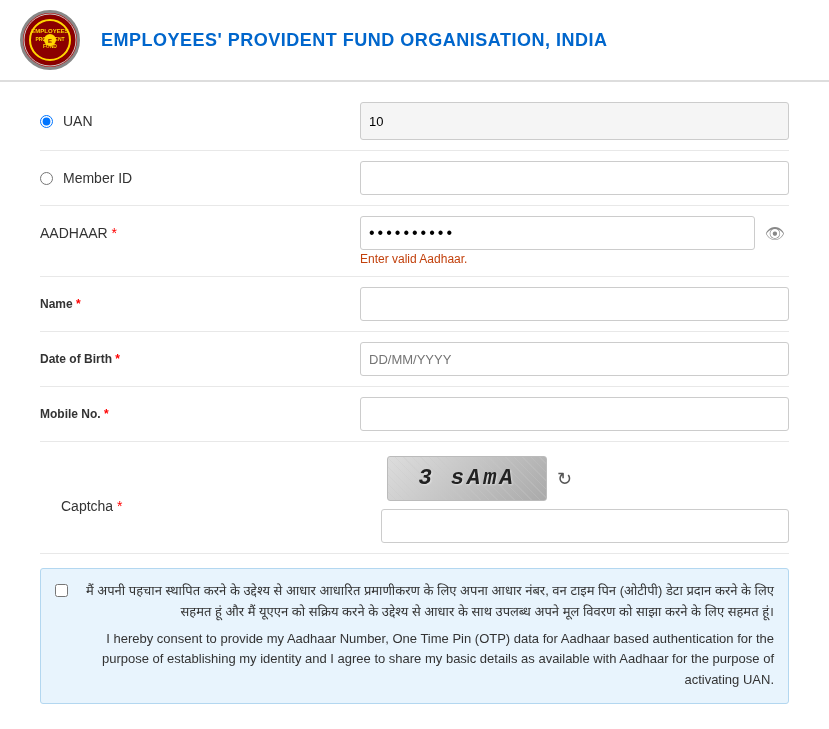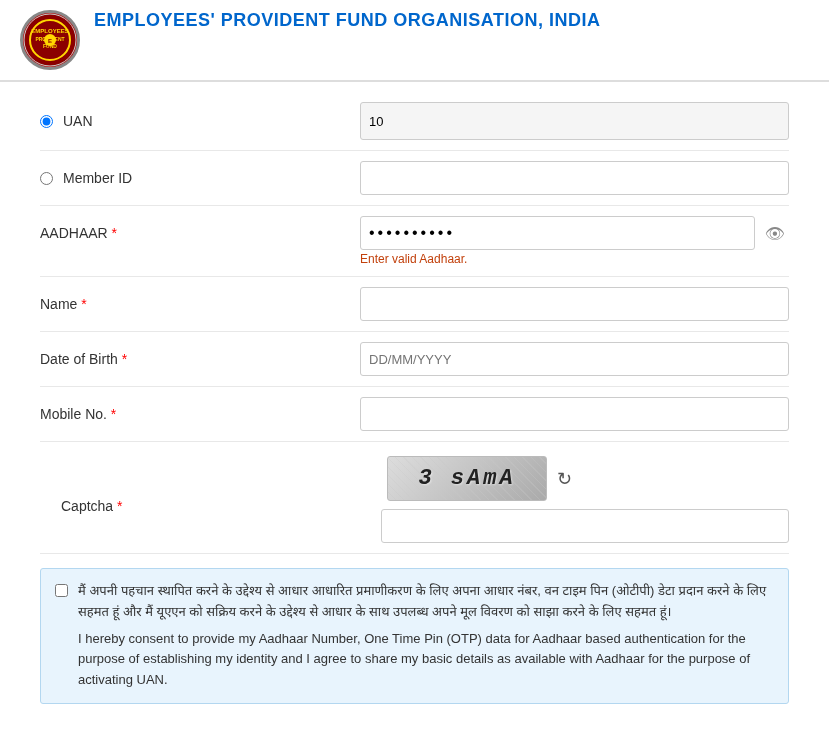--- a/index.html
+++ b/index.html
@@ -11,24 +11,25 @@
     }
     .page-wrapper {
       width: 829px;
       min-height: 729px;
       background: #fff;
       margin: 0 auto;
     }
     
     .header {
       display: flex;
-      align-items: flex-start;
+      align-items: center;
       padding: 10px 20px;
       background: #fff;
       border-bottom: 2px solid #ddd;
+      gap: 7px;
     }
     .logo-circle {
       width: 60px;
       height: 60px;
       border-radius: 50%;
       background: radial-gradient(circle, #c00 40%, #900 100%);
       display: flex;
       align-items: center;
       justify-content: center;
       margin-right: 14px;
@@ -59,22 +60,23 @@
     .form-row {
       display: flex;
       align-items: center;
       padding: 10px 0;
       border-bottom: 1px solid #e8e8e8;
       position: relative;
     }
     .form-row label {
       width: 320px;
       flex-shrink: 0;
-      font-size: 14px;
-      color: #333;
+      font-size: 12px;
+      color: #333;
+      font-weight: bold;
     }
     .required {
       color: red;
     }
     .form-row input[type="text"],
     .form-row input[type="password"],
     .form-row input[type="tel"] {
       flex: 1;
       height: 34px;
       border: 1px solid #ccc;
@@ -221,20 +223,21 @@
       align-items: flex-start;
     }
     .consent-box input[type="checkbox"] {
       margin-top: 3px;
       flex-shrink: 0;
     }
     .consent-text {
       font-size: 13px;
       line-height: 1.6;
       color: #333;
+      text-align: right;
     }
     .consent-hindi {
       font-size: 13px;
       color: #333;
       margin-bottom: 6px;
     }
     .consent-english {
       font-size: 13px;
       color: #333;
       font-weight: 500;

